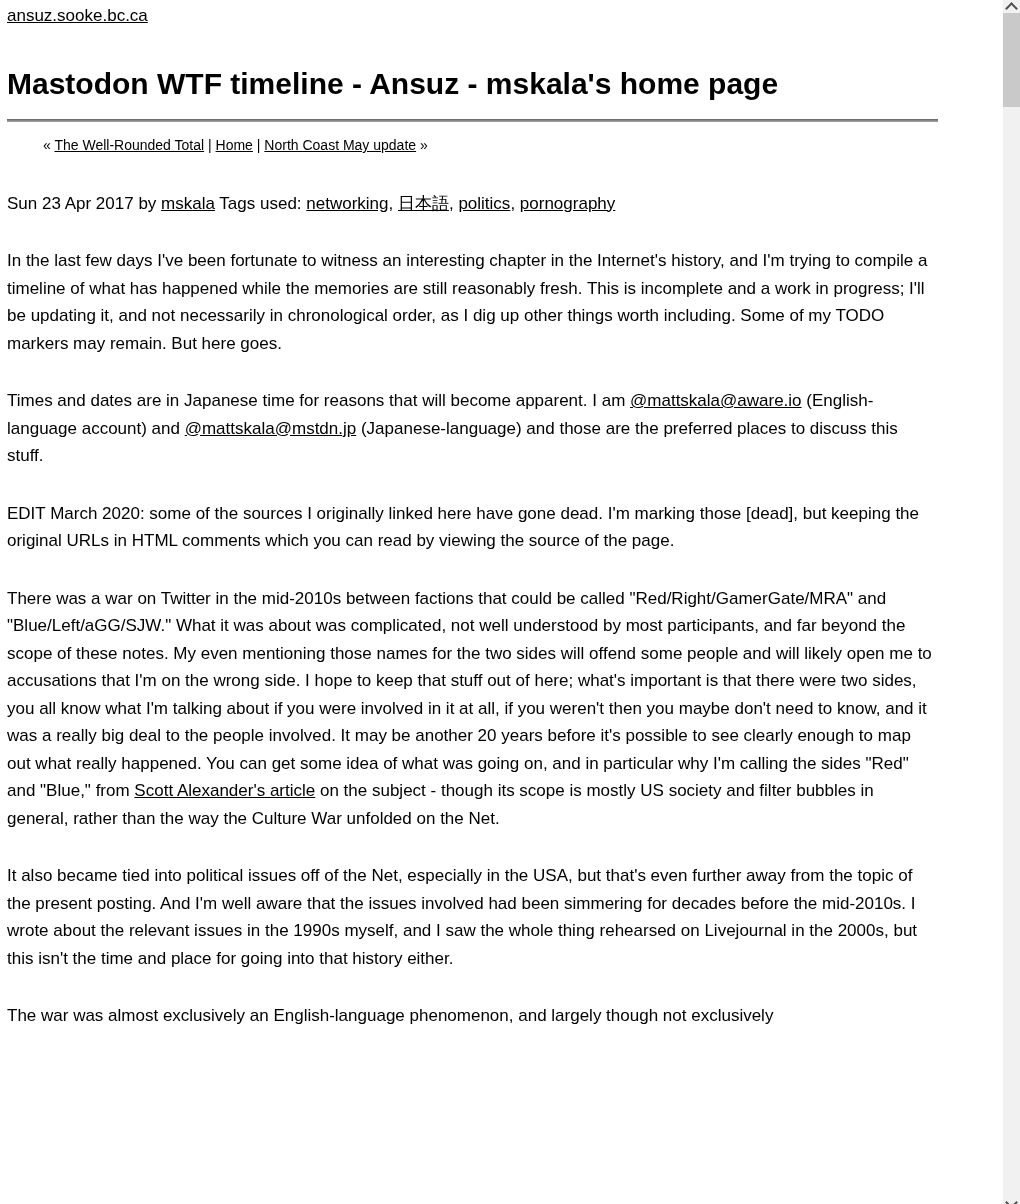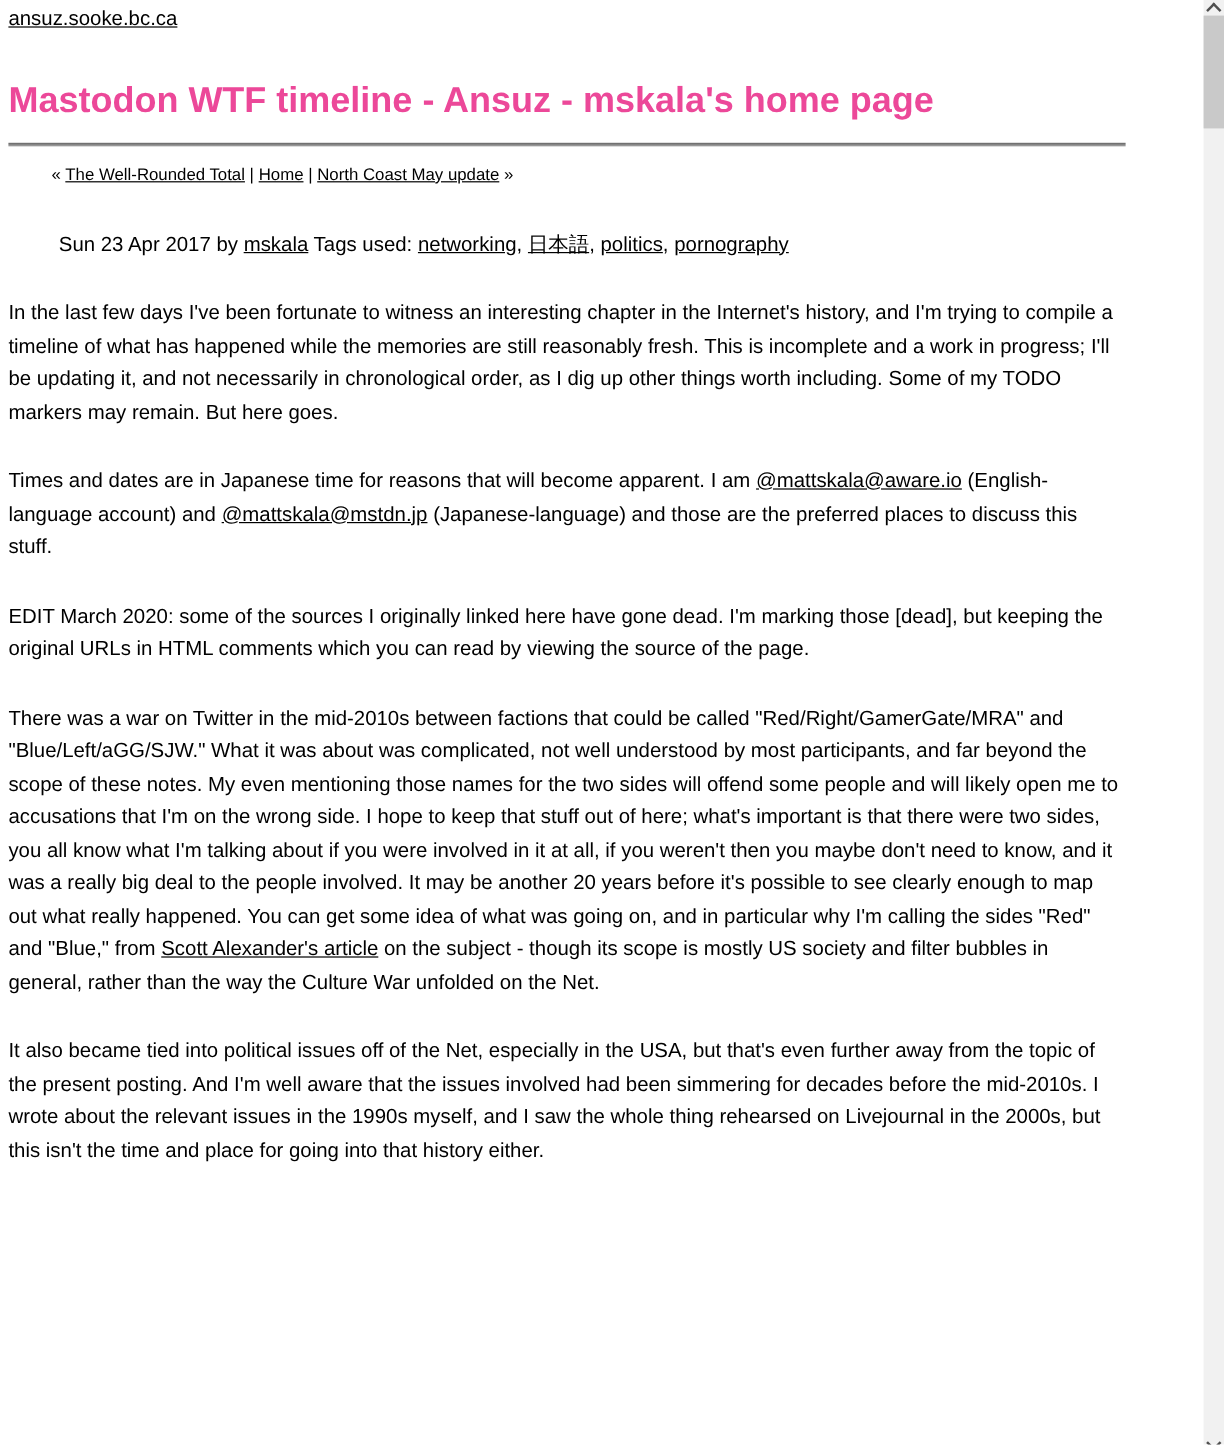--- a/index.html
+++ b/index.html
@@ -32,21 +32,21 @@
   }
   .domain-line {
     font-size: 17px;
     line-height: 21px;
   }
   h1.page-title {
     margin: 40px 0 0 0;
     font-size: 30px;
     line-height: 35px;
     font-weight: bold;
-    color: #ec4899;
+    color: #000000;
   }
   .minutes {
     margin-top: 37px;
     font-size: 17px;
     line-height: 22px;
   }
   hr.sep {
     margin: 18px 0 0 0;
     border: none;
     height: 3px;
@@ -55,21 +55,20 @@
   .nav-line {
     margin-top: 10px;
     font-size: 14px;
     line-height: 27.5px;
     margin-left: 36px;
   }
   .byline {
     margin-top: 30px;
     font-size: 17px;
     line-height: 27.5px;
-    margin-left: 42px;
   }
   p.para {
     margin: 30px 0 0 0;
     font-size: 17px;
     line-height: 27.5px;
   }
   h2.section-heading {
     margin: 36px 0 0 0;
     font-size: 24px;
     line-height: 28px;
@@ -145,20 +144,21 @@
 
     <p class="para">Times and dates are in Japanese time for reasons that will become apparent. I am <a href="#">@mattskala@aware.io</a> (English-language account) and <a href="#">@mattskala@mstdn.jp</a> (Japanese-language) and those are the preferred places to discuss this stuff.</p>
 
     <p class="para">EDIT March 2020: some of the sources I originally linked here have gone dead. I'm marking those [dead], but keeping the original URLs in HTML comments which you can read by viewing the source of the page.</p>
 
 
     <p class="para">There was a war on Twitter in the mid-2010s between factions that could be called "Red/Right/GamerGate/MRA" and "Blue/Left/aGG/SJW." What it was about was complicated, not well understood by most participants, and far beyond the scope of these notes. My even mentioning those names for the two sides will offend some people and will likely open me to accusations that I'm on the wrong side. I hope to keep that stuff out of here; what's important is that there were two sides, you all know what I'm talking about if you were involved in it at all, if you weren't then you maybe don't need to know, and it was a really big deal to the people involved. It may be another 20 years before it's possible to see clearly enough to map out what really happened. You can get some idea of what was going on, and in particular why I'm calling the sides "Red" and "Blue," from <a href="#">Scott Alexander's article</a> on the subject - though its scope is mostly US society and filter bubbles in general, rather than the way the Culture War unfolded on the Net.</p>
 
     <p class="para">It also became tied into political issues off of the Net, especially in the USA, but that's even further away from the topic of the present posting. And I'm well aware that the issues involved had been simmering for decades before the mid-2010s. I wrote about the relevant issues in the 1990s myself, and I saw the whole thing rehearsed on Livejournal in the 2000s, but this isn't the time and place for going into that history either.</p>
 
+    <p class="para">The war was almost exclusively an English-language phenomenon, and largely though not exclusively</p>
 
   </div>
 
   <div class="sb-track">
     <div class="sb-btn up">
       <span class="chev up"></span>
     </div>
     <div class="sb-thumb"></div>
     <div class="sb-btn down">
       <span class="chev down"></span>

